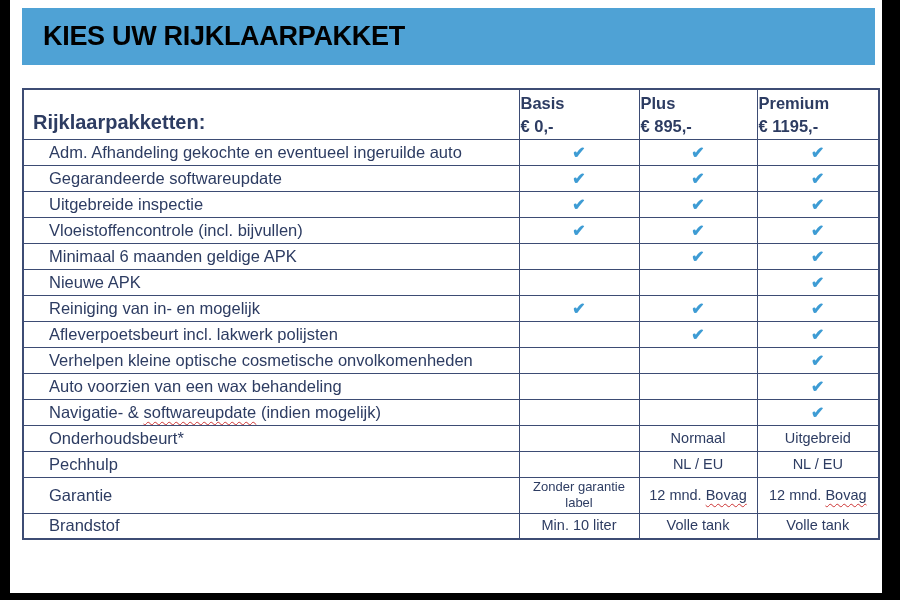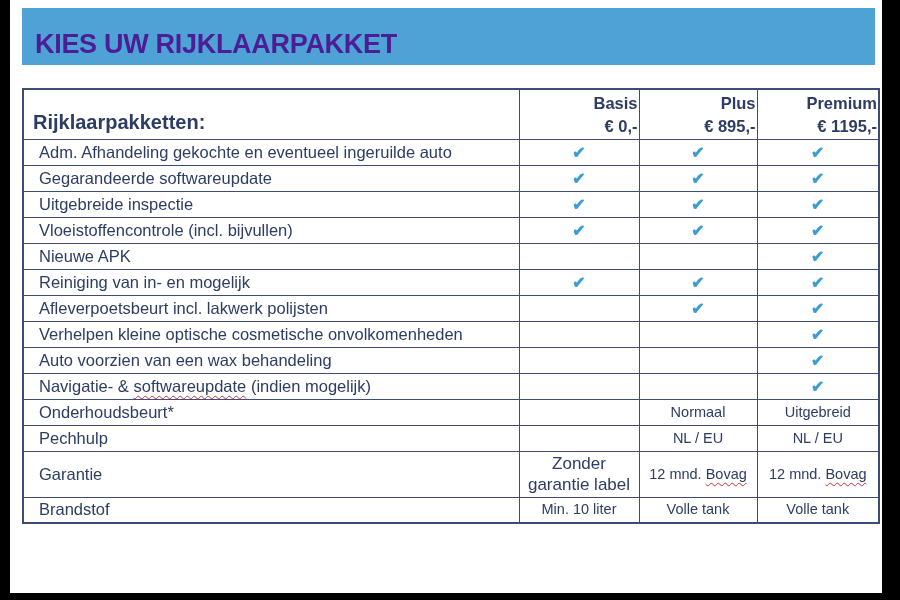--- a/index.html
+++ b/index.html
@@ -20,22 +20,22 @@
     position: absolute;
     left: 12px; top: 8px;
     width: 853px; height: 57px;
     background: var(--title-bar-bg, #4fa2d5);
     display: flex;
     align-items: flex-end;
     box-sizing: border-box;
     padding: 0 0 5px 13px;
   }
   .title-bar h1 {
-    margin: 0;
-    color: #4c1d95;
+    margin: 8px;
+    color: #000000;
     font-size: 27px;
     font-weight: 800;
     letter-spacing: -0.3px;
   }
   .pkg-table {
     position: absolute;
     left: 12px; top: 88px;
     border-collapse: collapse;
     table-layout: fixed;
     width: 856px;
@@ -50,46 +50,46 @@
   tr.header-row { height: 54px; }
   .pkg-table tr { height: 26px; }
   th.corner {
     text-align: left;
     vertical-align: bottom;
     padding: 0 0 5px 9px;
     font-size: 20px;
     font-weight: bold;
   }
   th.pkg {
-    text-align: right;
+    text-align: left;
     vertical-align: middle;
     font-size: 16.5px;
     font-weight: bold;
     line-height: 1.4;
     padding-top: 2px;
   }
   td.feature {
     font-size: 16.5px;
-    padding: 1px 4px 1px 15px;
+    padding: 1px 4px 1px 25px;
     white-space: nowrap;
   }
   td.val {
     text-align: center;
     vertical-align: middle;
     font-size: 14.5px;
     padding: 1px 3px;
   }
   .check {
     color: var(--check, #3e9cd4);
     font-size: 16px;
     font-weight: bold;
     line-height: 1;
   }
   .cell-text { display: inline-block; line-height: 1.2; }
-  .cell-text.small { font-size: 17px; line-height: 1.25; text-align: center; }
+  .cell-text.small { font-size: 13px; line-height: 1.25; text-align: center; }
   .squiggle {
     text-decoration: underline;
     text-decoration-style: wavy;
     text-decoration-color: var(--squiggle, #cc3333);
     text-decoration-thickness: 1px;
     text-underline-offset: 3px;
   }
 </style>
 </head>
 <body>
@@ -143,20 +143,26 @@
           <td class="val"><span class="check">✔</span></td>
           <td class="val"><span class="check">✔</span></td>
         </tr>
         <tr>
           <td class="feature">Vloeistoffencontrole (incl. bijvullen)</td>
           <td class="val"><span class="check">✔</span></td>
           <td class="val"><span class="check">✔</span></td>
           <td class="val"><span class="check">✔</span></td>
         </tr>
         <tr>
+          <td class="feature">Minimaal 6 maanden geldige APK</td>
+          <td class="val"></td>
+          <td class="val"><span class="check">✔</span></td>
+          <td class="val"><span class="check">✔</span></td>
+        </tr>
+        <tr>
           <td class="feature">Nieuwe APK</td>
           <td class="val"></td>
           <td class="val"></td>
           <td class="val"><span class="check">✔</span></td>
         </tr>
         <tr>
           <td class="feature">Reiniging van in- en mogelijk</td>
           <td class="val"><span class="check">✔</span></td>
           <td class="val"><span class="check">✔</span></td>
           <td class="val"><span class="check">✔</span></td>

